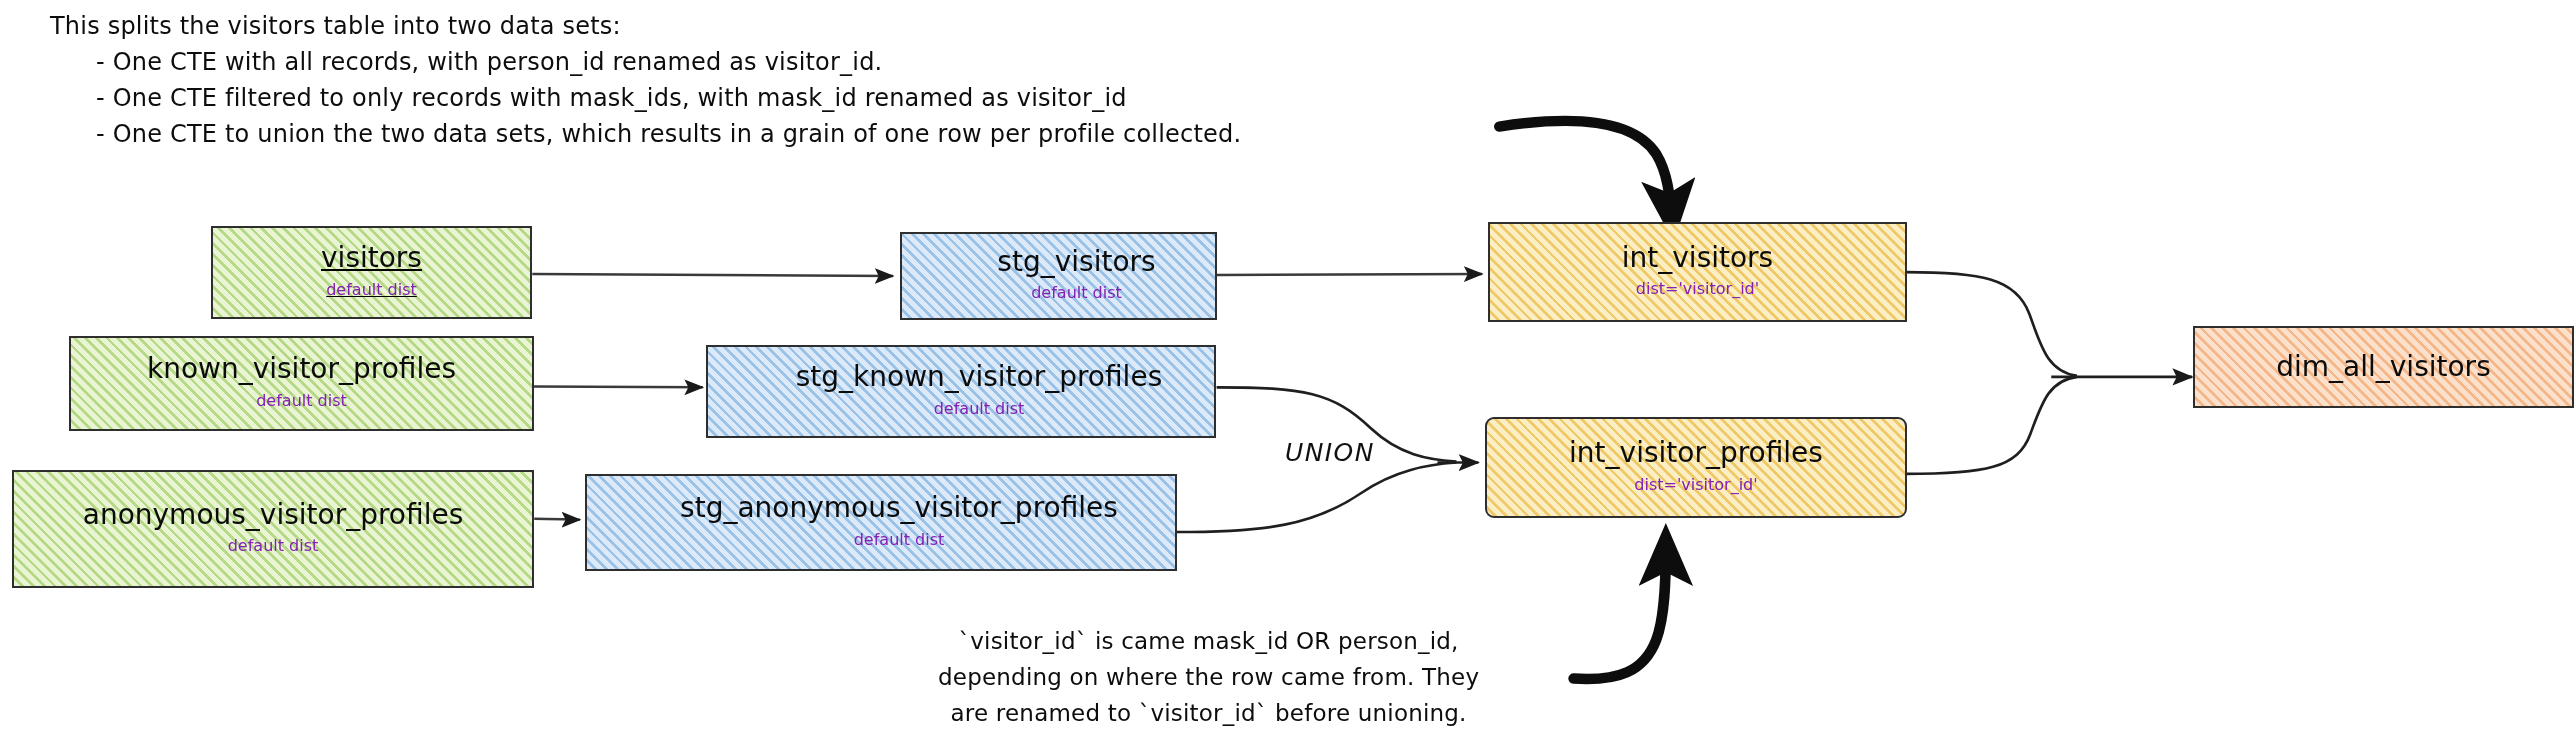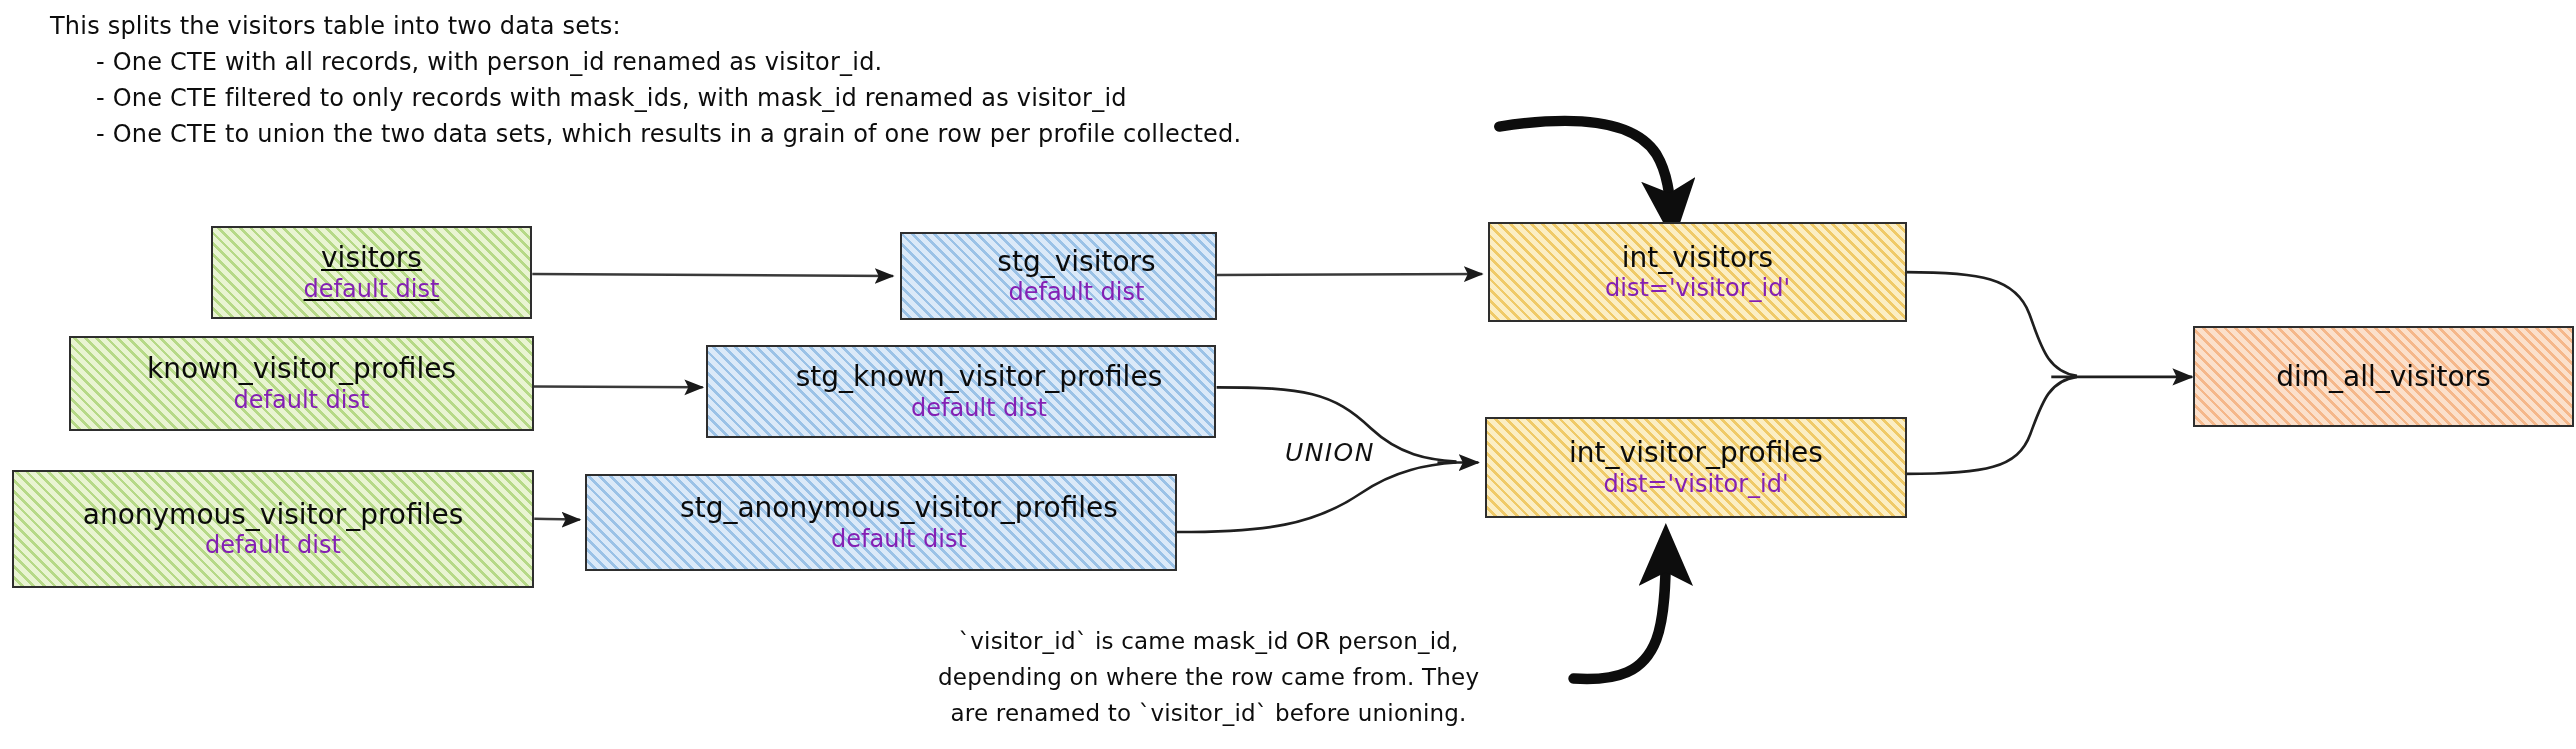--- a/index.html
+++ b/index.html
@@ -82,21 +82,21 @@
     z-index: 2;
     color: #0b0b0b;
     font-size: 28px;
     line-height: 32px;
     font-family: "DejaVu Sans", sans-serif;
   }
   .node .sub {
     position: relative;
     z-index: 2;
     color: #8420b4;
-    font-size: 24px;
+    font-size: 16px;
     line-height: 27px;
     margin-top: 1.9px;
     font-family: "DejaVu Sans", sans-serif;
   }
   .node.no-sub .title { margin: 0; }
 
   
   .hatch-green {
     background-color: #e9f4d2;
     background-image: repeating-linear-gradient(
@@ -226,25 +226,25 @@
   <div class="node hatch-blue" style="left:585px; top:474px; width:592px; height:97px;">
     <div class="title">stg_anonymous_visitor_profiles</div>
     <div class="sub">default dist</div>
   </div>
 
   <div class="node hatch-yellow" style="left:1488px; top:222px; width:419px; height:100px;">
     <div class="title">int_visitors</div>
     <div class="sub">dist='visitor_id'</div>
   </div>
 
-  <div class="node hatch-yellow" style="left:1485px; top:417px; width:422px; height:101px;">
+  <div class="node hatch-yellow" style="left:1485px; top:417px; width:422px; height:101px;border-radius:9px;">
     <div class="title">int_visitor_profiles</div>
     <div class="sub">dist='visitor_id'</div>
   </div>
 
-  <div class="node hatch-orange no-sub" style="left:2193px; top:326px; width:381px; height:101px;">
+  <div class="node hatch-orange no-sub" style="left:2193px; top:326px; width:381px; height:82px;">
     <div class="title">dim_all_visitors</div>
   </div>
 
   <div id="union-label">UNION</div>
 
 </div>
 
 
 </body></html>

